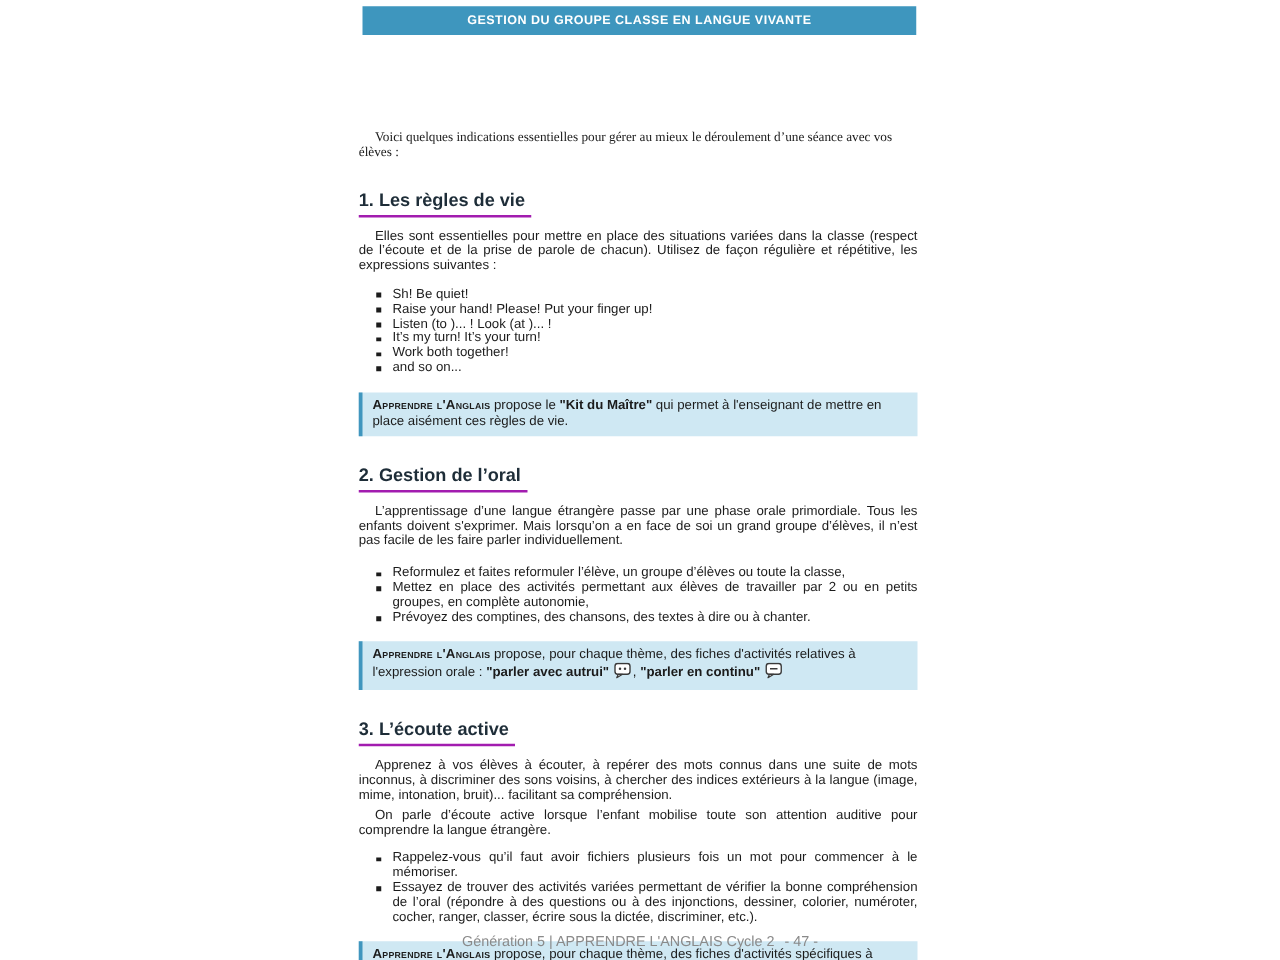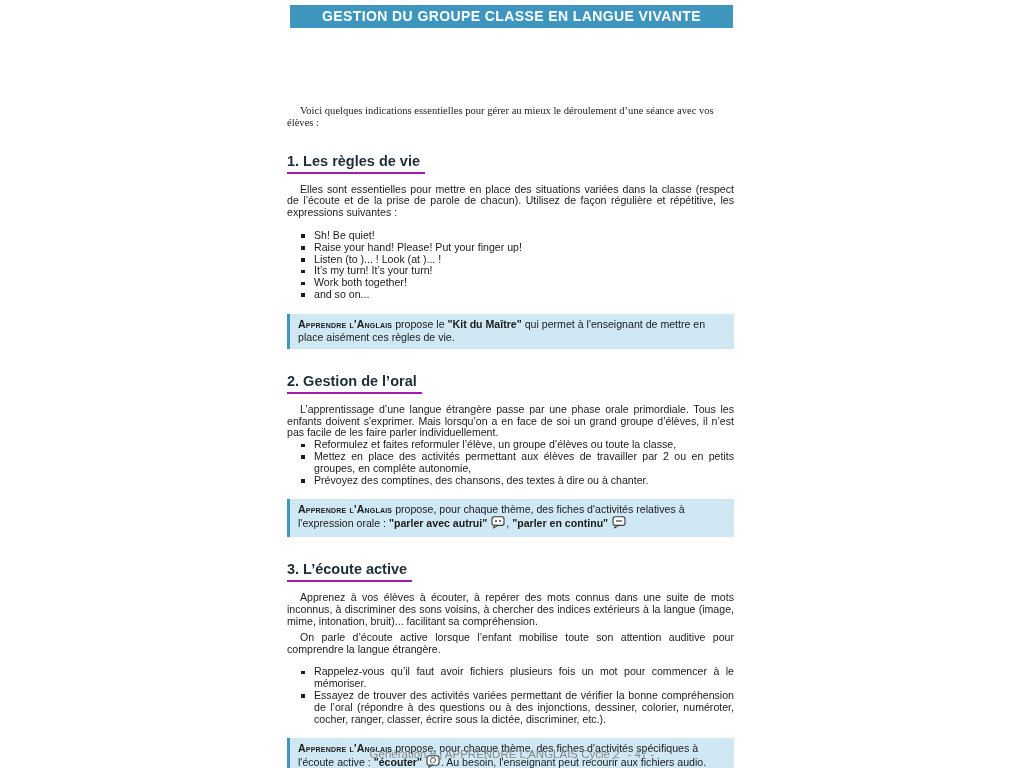--- a/index.html
+++ b/index.html
@@ -7,42 +7,42 @@
   body {
     width: 1024px; height: 768px; position: relative; overflow: hidden;
     font-family: "Liberation Sans", sans-serif;
     color: #1b1b1b;
   }
   .page { position: absolute; inset: 0; background: #ffffff; }
 
   .banner {
     position: absolute; left: 290px; top: 5px; width: 443px; height: 23px;
     background: #3e96be; color: #ffffff;
-    font-size: 14px; font-weight: bold; letter-spacing: 0.4px;
+    font-size: 10px; font-weight: bold; letter-spacing: 0.4px;
     text-align: center; line-height: 23px;
   }
 
   .col {
     position: absolute; left: 287px; top: 0; width: 447px;
     font-size: 10.6px; line-height: 11.8px;
   }
 
   .intro { margin-top: 105px; text-indent: 13px; font-family: Liberation Serif, serif; }
 
   .heading { margin-top: 24px; font-size: 14.5px; line-height: 17px; font-weight: bold; color: #1e2d38; }
   .heading span {
     display: inline-block; border-bottom: 2px solid #a21caf;
     padding-bottom: 2px; padding-right: 5px;
   }
 
   .para { margin-top: 10px; text-align: justify; text-indent: 13px; }
   .para.tight { margin-bottom: 0; }
 
   ul.blist { margin-top: 11px; list-style: none; padding-left: 27px; }
-  ul.blist.tight { margin-top: 0; }
+  ul.blist.tight { margin-top: 14px; }
   ul.blist li { position: relative; text-align: justify; }
   ul.blist li::before {
     content: ""; position: absolute; left: -13px; top: 4.4px;
     width: 3.6px; height: 3.6px; background: #1b1b1b;
   }
 
   .note {
     margin-top: 13px; background: #cfe8f3; border-left: 3px solid #4096be;
     padding: 4px 8px 5px 8px; line-height: 13px; text-align: left;
   }

